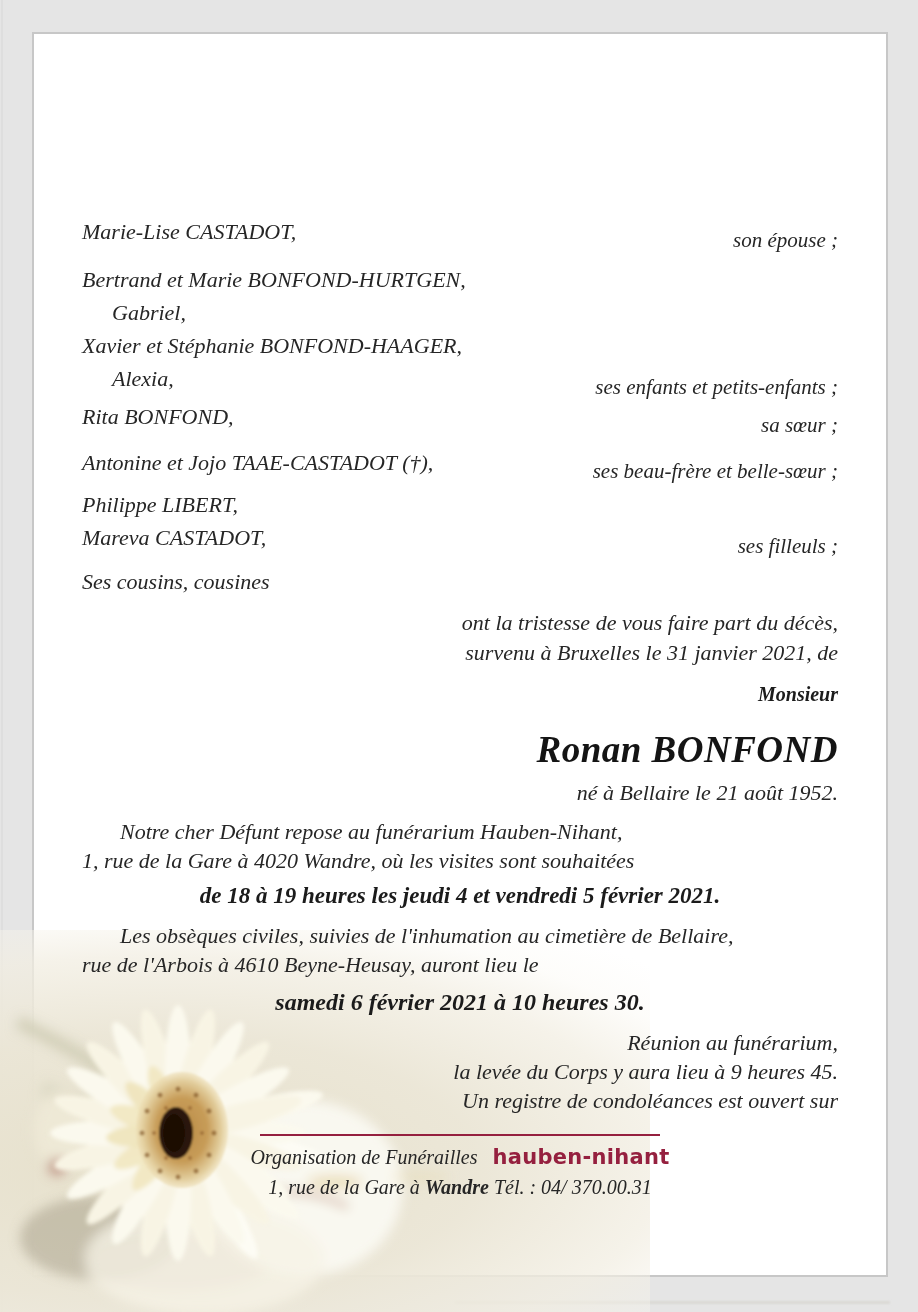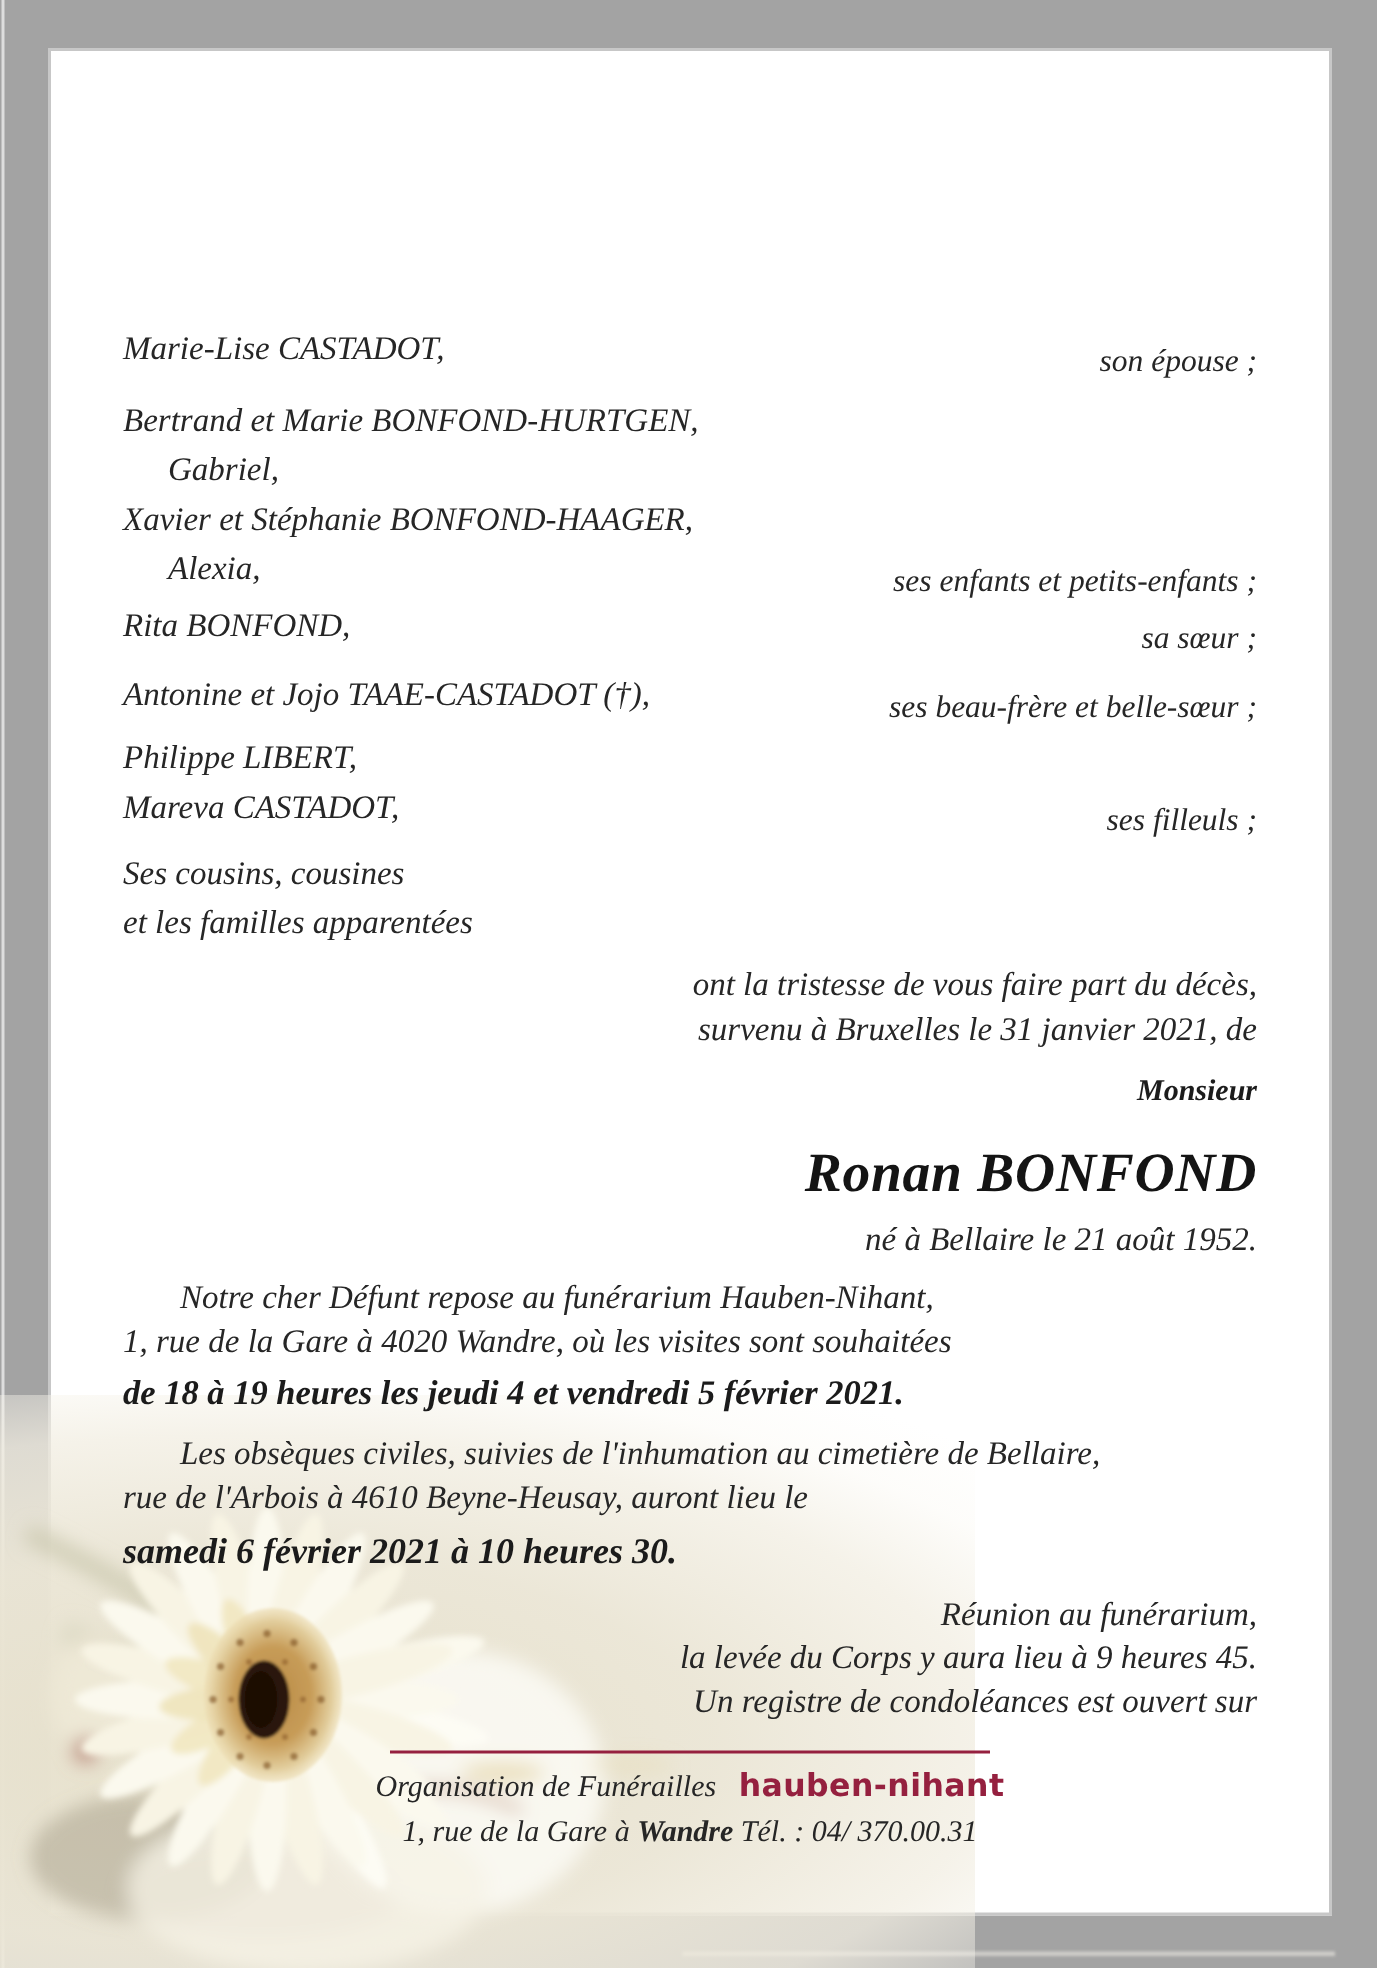--- a/index.html
+++ b/index.html
@@ -1,16 +1,16 @@
 <!DOCTYPE html>
 <html><head>
 <meta charset="utf-8">
 <style>
   html,body{margin:0;padding:0;background:#ffffff;}
-  .page{position:relative;width:918px;height:1312px;background:#a3a3a3;overflow:hidden;
+  .page{position:relative;width:918px;height:1312px;background:#e5e5e5;overflow:hidden;
         font-family:"Liberation Serif","DejaVu Serif",serif;color:#262626;}
   .page-edge{position:absolute;left:1px;top:0;width:2px;height:1312px;background:#dedede;z-index:0;}
   .scan-shadow{position:absolute;left:455px;top:1301px;width:435px;height:3px;background:#d8d6d1;
         filter:blur(1px);opacity:.85;z-index:0;}
   .card{position:absolute;left:32px;top:32px;width:856px;height:1245px;box-sizing:border-box;
         border:2px solid #c7c7c7;background:#ffffff;z-index:1;}
   
   .photo{position:absolute;left:0;top:930px;width:650px;height:382px;z-index:2;pointer-events:none;
         background:radial-gradient(ellipse 130% 92% at 24% 62%,
           rgba(230,224,203,1) 0%, rgba(235,230,214,0.97) 38%,
@@ -26,21 +26,21 @@
   .indent .nm{padding-left:30px;}
   .mt15{margin-top:15px;} .mt13{margin-top:13px;} .mt11{margin-top:11px;}
   .mt9{margin-top:9px;} .mt5{margin-top:5px;}
   .center{text-align:right;}
   .intro{margin-top:10px;line-height:30px;}
   .monsieur{margin-top:8px;font-weight:bold;font-size:20px;line-height:36px;color:#1c1c1c;}
   .bigname{margin-top:14px;font-weight:bold;font-size:37px;line-height:48px;color:#141414;letter-spacing:.5px;}
   .birth{margin-top:4px;line-height:30px;}
   .para{margin-top:9px;line-height:29px;}
   .para .first{text-indent:38px;}
-  .boldline{margin-top:4px;font-weight:bold;font-size:23px;line-height:33px;color:#1b1b1b;}
+  .boldline{margin-top:4px;text-align:center;font-weight:bold;font-size:23px;line-height:33px;color:#1b1b1b;}
   .funpara{}
   .bold2{margin-top:7px;font-size:24px;}
   .gather{margin-top:9px;line-height:29px;}
   .register{margin-top:0;line-height:30px;}
   .rule{margin:18px auto 0 auto;width:400px;height:2px;background:#95203f;}
   .orgline{margin-top:6px;text-align:center;line-height:30px;font-size:20px;}
   .brand{font-family:"DejaVu Sans","Liberation Sans",sans-serif;font-style:normal;font-weight:bold;
          font-size:21px;color:#95203f;letter-spacing:.3px;}
   .addr{text-align:center;line-height:30px;font-size:20px;}
   .addr b{font-weight:bold;}
@@ -183,23 +183,20 @@
       <div class="row mt9">
         <span class="nm">Philippe LIBERT,</span>
       </div>
       <div class="row">
         <span class="nm">Mareva CASTADOT,</span>
         <span class="rel">ses filleuls ;</span>
       </div>
       <div class="row mt11">
         <span class="nm">Ses cousins, cousines</span>
       </div>
-      <div class="row">
-        <span class="nm">et les familles apparentées</span>
-      </div>
     </div>
 
     <div class="intro center">
       <div>ont la tristesse de vous faire part du décès,</div>
       <div>survenu à Bruxelles le 31 janvier 2021, de</div>
     </div>
 
     <div class="monsieur center">Monsieur</div>
     <div class="bigname center">Ronan BONFOND</div>
     <div class="birth center">né à Bellaire le 21 août 1952.</div>

